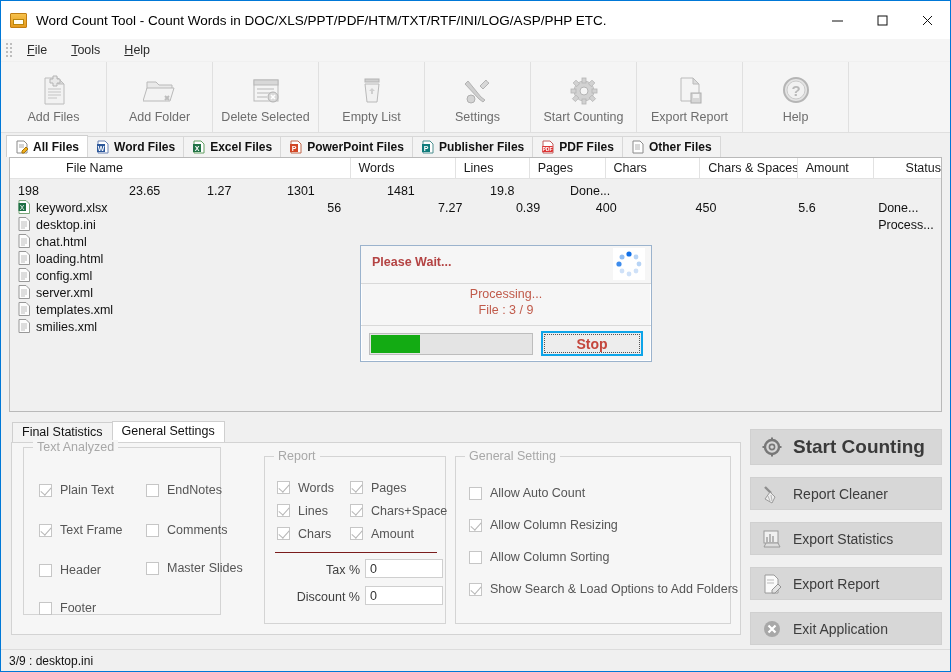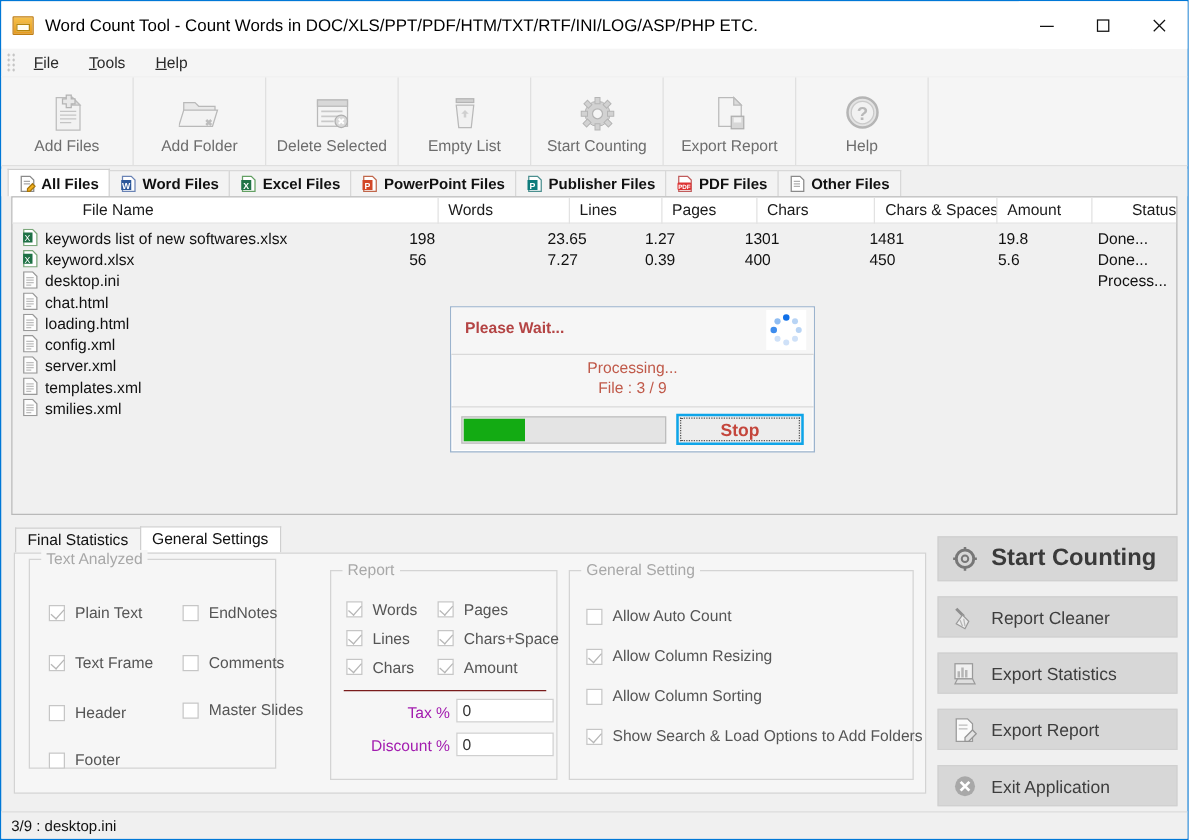--- a/index.html
+++ b/index.html
@@ -334,21 +334,21 @@
     display: flex;
     align-items: center;
   }
   .redline {
     position: absolute;
     height: 1px;
     background: #7a1c1c;
   }
   .field-label {
     font-size: 12.5px;
-    color: #a21caf;
+    color: #404040;
     text-align: right;
     position: absolute;
   }
 
   
   .rbuttons {
     position: absolute;
     left: 749px; top: 428px;
     width: 192px;
   }
@@ -470,20 +470,30 @@
       <div class="tb-icon">
         <svg width="34" height="32" viewBox="0 0 34 32">
           <rect x="10" y="4" width="14" height="3" fill="#cfcfcf" stroke="#b4b4b4"></rect>
           <path d="M10 9 h14 l-2 18 h-10 z" fill="#f1f1f1" stroke="#b9b9b9"></path>
           <path d="M17 13 l3 3 h-2 v3 h-2 v-3 h-2 z" fill="#cfcfcf"></path>
         </svg>
       </div>
       <div class="tb-label">Empty List</div>
     </div>
 
+    <div class="tb-btn">
+      <div class="tb-icon">
+        <svg width="34" height="32" viewBox="0 0 34 32">
+          <path d="M7 6 l13 16 l4 3 l-2 2 l-4 -3 l-14 -15 z" fill="#cfcfcf" stroke="#b3b3b3"></path>
+          <path d="M25 5 l-6 6 l3 3 l6 -6 a6 6 0 0 1 -3 -3 z" fill="#d8d8d8" stroke="#b3b3b3"></path>
+          <circle cx="10" cy="24" r="4" fill="#d4d4d4" stroke="#b0b0b0"></circle>
+        </svg>
+      </div>
+      <div class="tb-label">Settings</div>
+    </div>
 
     <div class="tb-btn">
       <div class="tb-icon">
         <svg width="34" height="32" viewBox="0 0 34 32">
           <g fill="#d2d2d2" stroke="#b5b5b5" stroke-width="0.8">
             <circle cx="17" cy="16" r="10"></circle>
           </g>
           <g fill="#d2d2d2" stroke="#b5b5b5" stroke-width="0.8">
             <rect x="15" y="3" width="4" height="5"></rect>
               <rect x="15" y="24" width="4" height="5"></rect>
@@ -612,28 +622,20 @@
       <div class="cell c-lines">Lines</div>
       <div class="cell c-pages">Pages</div>
       <div class="cell c-chars">Chars</div>
       <div class="cell c-cs">Chars &amp; Spaces</div>
       <div class="cell c-amt">Amount</div>
       <div class="cell c-stat">Status</div>
     </div>
     <div style="padding-top:3px;">
 
       <div class="lv-row">
-        <div class="cell c-name">
-          <span class="f-ico"><svg width="13" height="14" viewBox="0 0 13 14">
-                <path d="M1 0.5 h7 l3.5 3.5 v9.5 h-10.5 z" fill="#fff" stroke="#7aa77a"></path>
-                <rect x="0.5" y="3" width="7.5" height="8" fill="#1e7145"></rect>
-                <text x="4" y="10" font-size="7" fill="#fff" text-anchor="middle" font-family="Liberation Sans, sans-serif">X</text>
-              </svg></span>
-          <span>keywords list of new softwares.xlsx</span>
-        </div>
         <div class="cell c-words">198</div>
         <div class="cell c-lines">23.65</div>
         <div class="cell c-pages">1.27</div>
         <div class="cell c-chars">1301</div>
         <div class="cell c-cs">1481</div>
         <div class="cell c-amt">19.8</div>
         <div class="cell c-stat">Done...</div>
       </div>
 
       <div class="lv-row">

